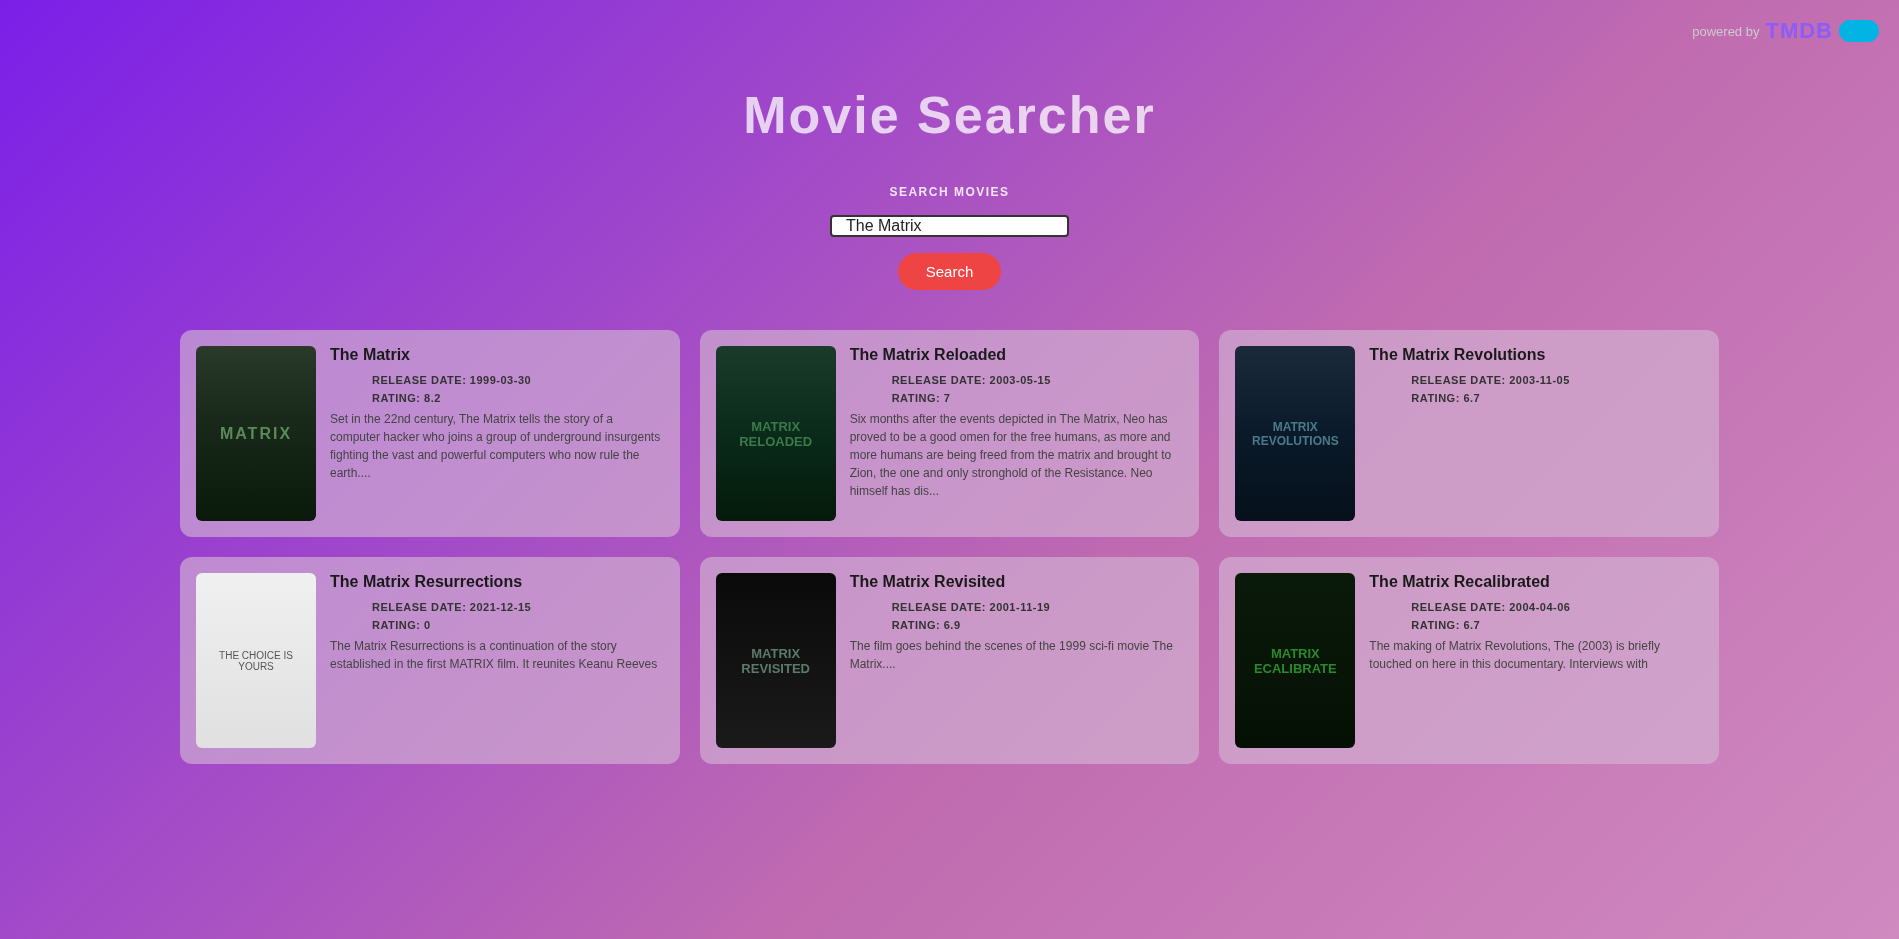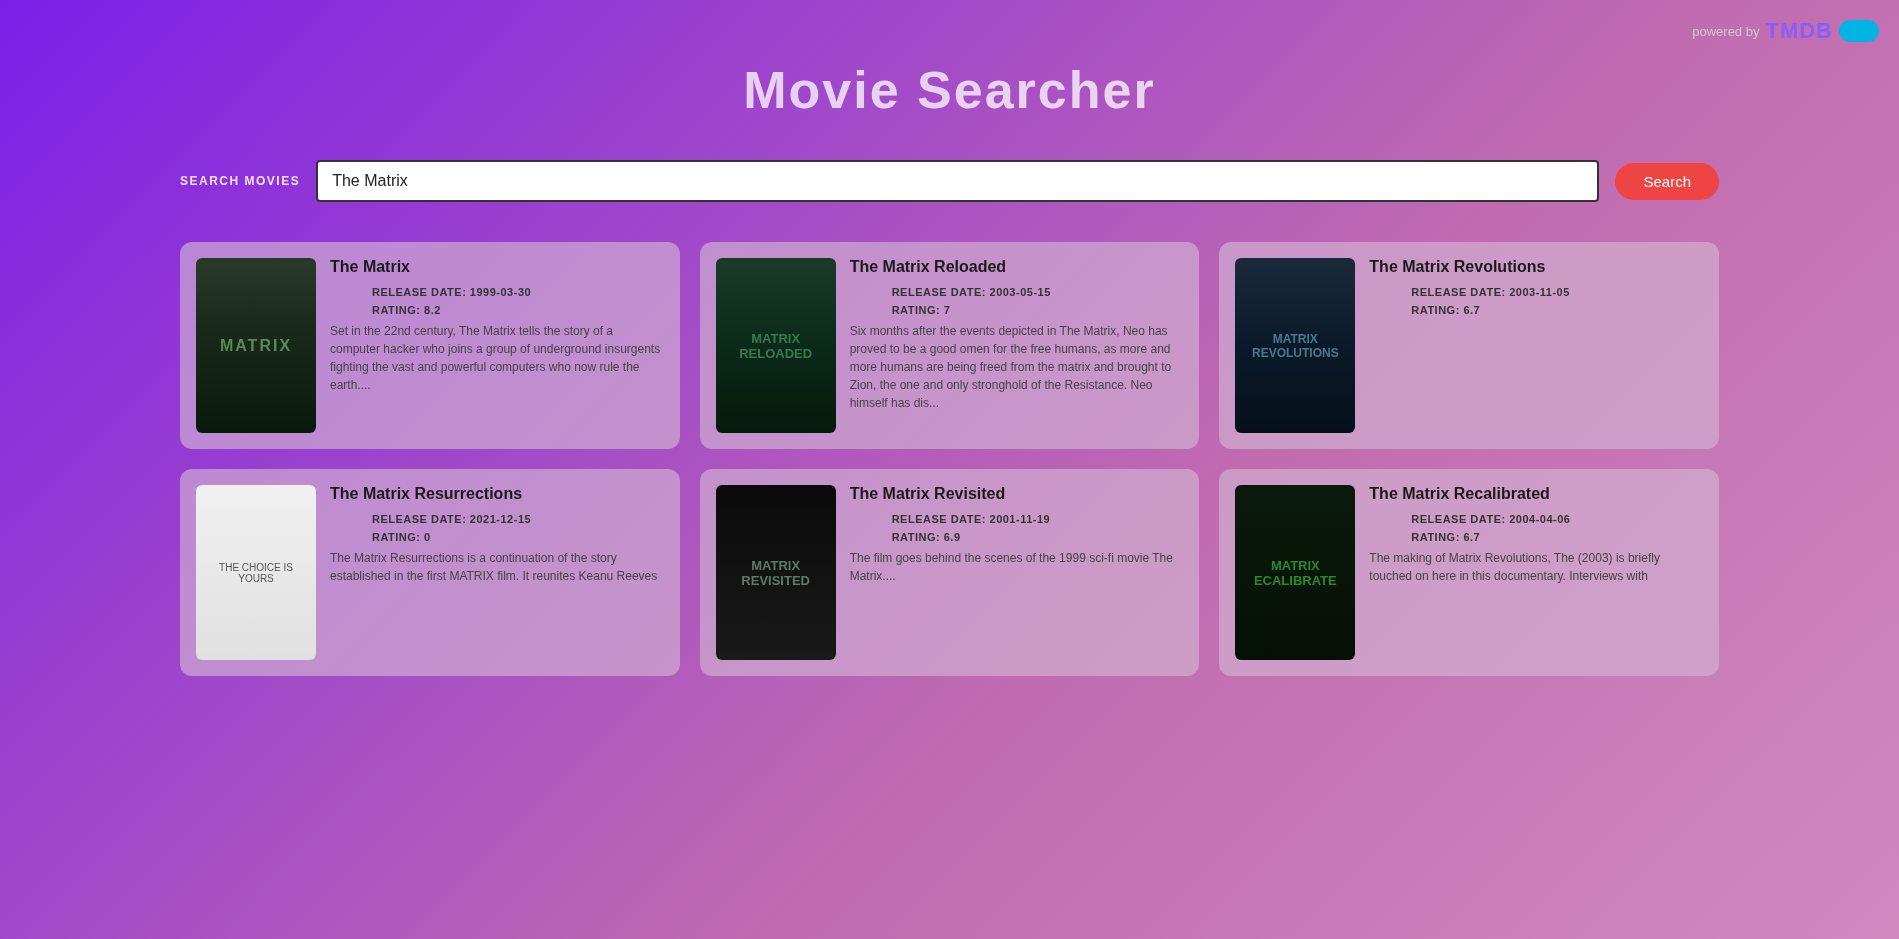--- a/index.html
+++ b/index.html
@@ -33,34 +33,36 @@
       background: #01b4e4;
       border-radius: 20px;
       width: 40px;
       height: 22px;
       display: inline-block;
     }
 
     header {
       text-align: center;
       padding: 60px 20px 40px;
+      margin-top: 25px;
     }
 
     h1 {
       font-size: 52px;
       font-weight: bold;
       color: rgba(255,255,255,0.75);
       letter-spacing: 2px;
     }
 
     .search-section {
       display: flex;
       align-items: center;
       gap: 16px;
       padding: 0 180px 40px;
+      flex-direction: column;
     }
 
     .search-label {
       font-size: 12px;
       font-weight: bold;
       color: rgba(255,255,255,0.85);
       letter-spacing: 1.5px;
       white-space: nowrap;
     }
 

